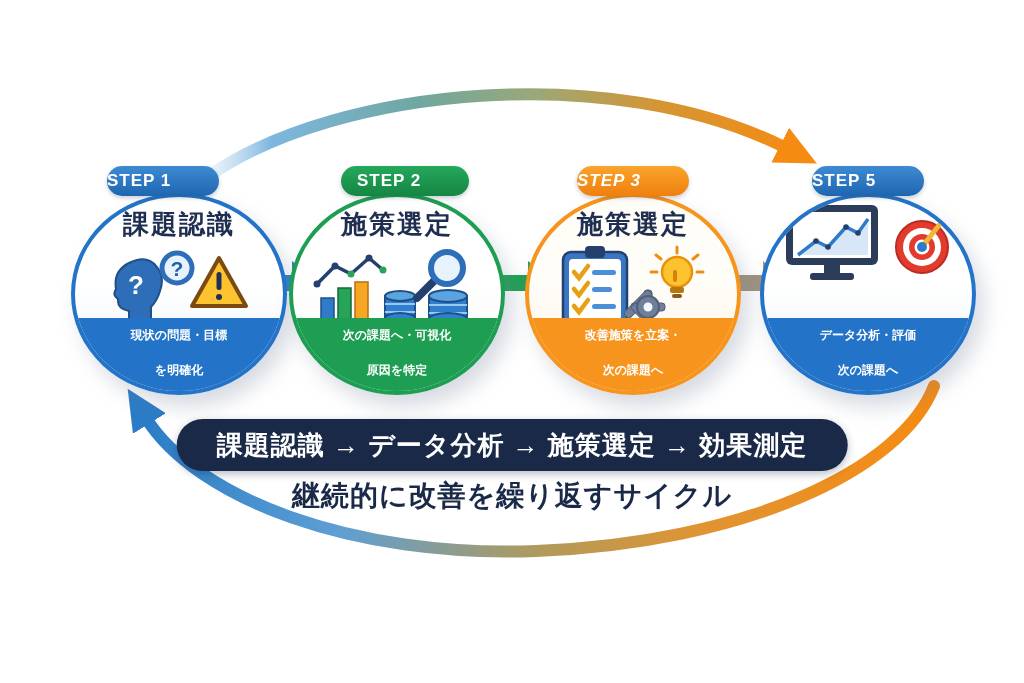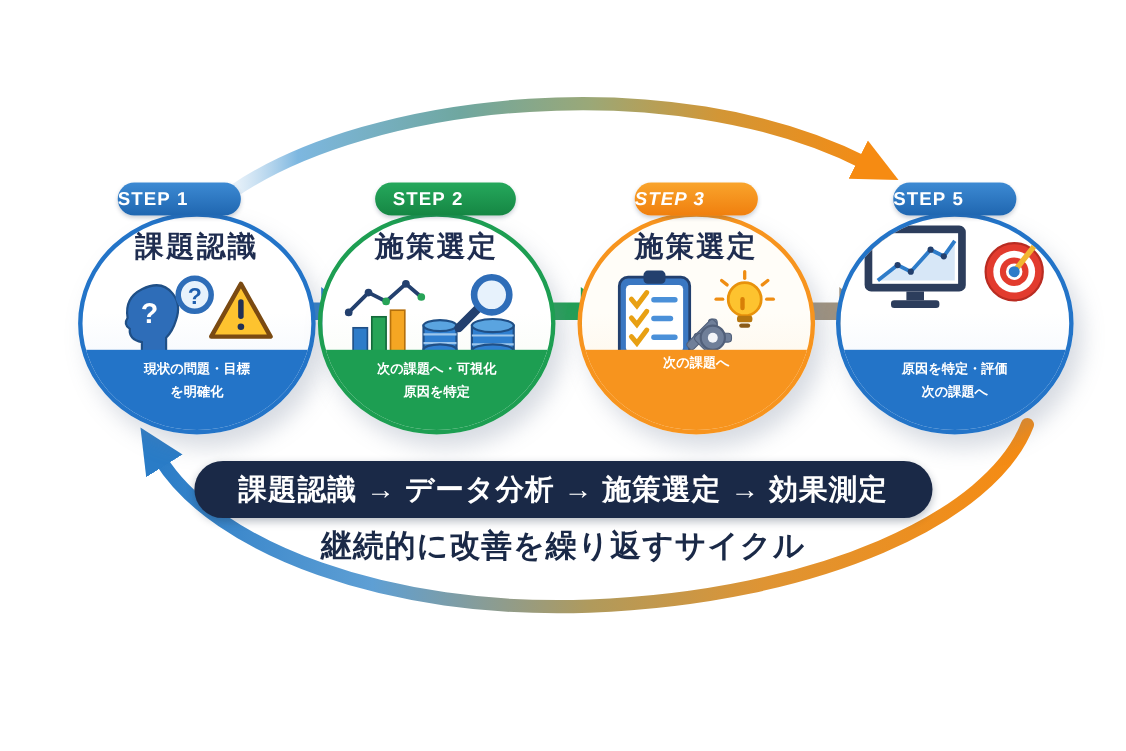--- a/index.html
+++ b/index.html
@@ -25,21 +25,21 @@
   .step-title{
     margin-top:10px;text-align:center;font-size:26px;font-weight:800;
     color:#1f2d50;letter-spacing:2px;
   }
   .step-icons{display:block;margin:2px auto 0;}
   .step-band{
     position:absolute;left:0;bottom:0;width:100%;height:73px;background:#2374c8;
     text-align:center;color:#fff;font-weight:700;font-size:12px;
   }
   .band-line1{margin-top:9px;}
-  .band-line2{margin-top:4px;}
+  .band-line2{margin-top:18px;}
   .flow-arrow{position:absolute;top:259px;z-index:3;}
   .summary-pill{
     position:absolute;left:50%;transform:translateX(-50%);top:419px;
     height:52px;line-height:52px;padding:0 40px;border-radius:27px;
     background:#1a2947;color:#ffffff;font-size:26px;font-weight:800;
     letter-spacing:1px;white-space:nowrap;z-index:6;
     box-shadow:0 3px 8px rgba(20,35,60,.3);
   }
   .cycle-caption{
     position:absolute;left:0;top:477px;width:1024px;text-align:center;
@@ -183,20 +183,21 @@
           <rect x="101" y="46" width="8" height="34" rx="3"></rect>
           <rect x="88" y="59" width="34" height="8" rx="3"></rect>
           <rect x="92" y="51" width="8" height="34" rx="3" transform="rotate(45 105 63)"></rect>
           <rect x="92" y="51" width="8" height="34" rx="3" transform="rotate(-45 105 63)"></rect>
         </g>
         <circle cx="105" cy="63" r="11" fill="#6f7f99" stroke="#51607a" stroke-width="2"></circle>
         <circle cx="105" cy="63" r="4.5" fill="#f2f5f9"></circle>
       </g>
     </svg>
     <div class="step-band" style="background: rgb(247, 148, 30);">
+      <div class="band-line1">改善施策を立案・</div>
       <div class="band-line2">次の課題へ</div>
     </div>
   </div>
 
   <svg class="flow-arrow" style="left:729px" width="64" height="48" viewBox="0 0 64 48">
     <polygon points="0,16 34,16 34,2 62,24 34,46 34,32 0,32" style="fill: rgb(160, 147, 127);"></polygon>
   </svg>
 
   <div class="step-badge badge-blue" style="left:812px">STEP 5</div>
   <div class="step-circle fill-blue" style="left: 760px; border-color: rgb(35, 116, 200);">
@@ -217,21 +218,21 @@
         <circle cx="144" cy="48" r="26" fill="#e23b2e" stroke="#b92c22" stroke-width="2"></circle>
         <circle cx="144" cy="48" r="19" fill="#ffffff"></circle>
         <circle cx="144" cy="48" r="13" fill="#e23b2e"></circle>
         <circle cx="144" cy="48" r="7.5" fill="#ffffff"></circle>
         <line x1="166" y1="20" x2="147" y2="44" stroke="#f2b632" stroke-width="5" stroke-linecap="round"></line>
         <polygon points="163,12 175,19 166,25" fill="#f2b632"></polygon>
         <circle cx="144" cy="48" r="5" fill="#2e7cc9"></circle>
       </g>
     </svg>
     <div class="step-band" style="background: rgb(35, 116, 200);">
-      <div class="band-line1">原因を特定・評価</div>
+      <div class="band-line1">データ分析・評価</div>
       <div class="band-line2">次の課題へ</div>
     </div>
   </div>
 
   <div class="summary-pill" style="background: rgb(26, 41, 71);">課題認識 → データ分析 → 施策選定 → 効果測定</div>
   <div class="cycle-caption">継続的に改善を繰り返すサイクル</div>
 
 </div>
 
 </body></html>

